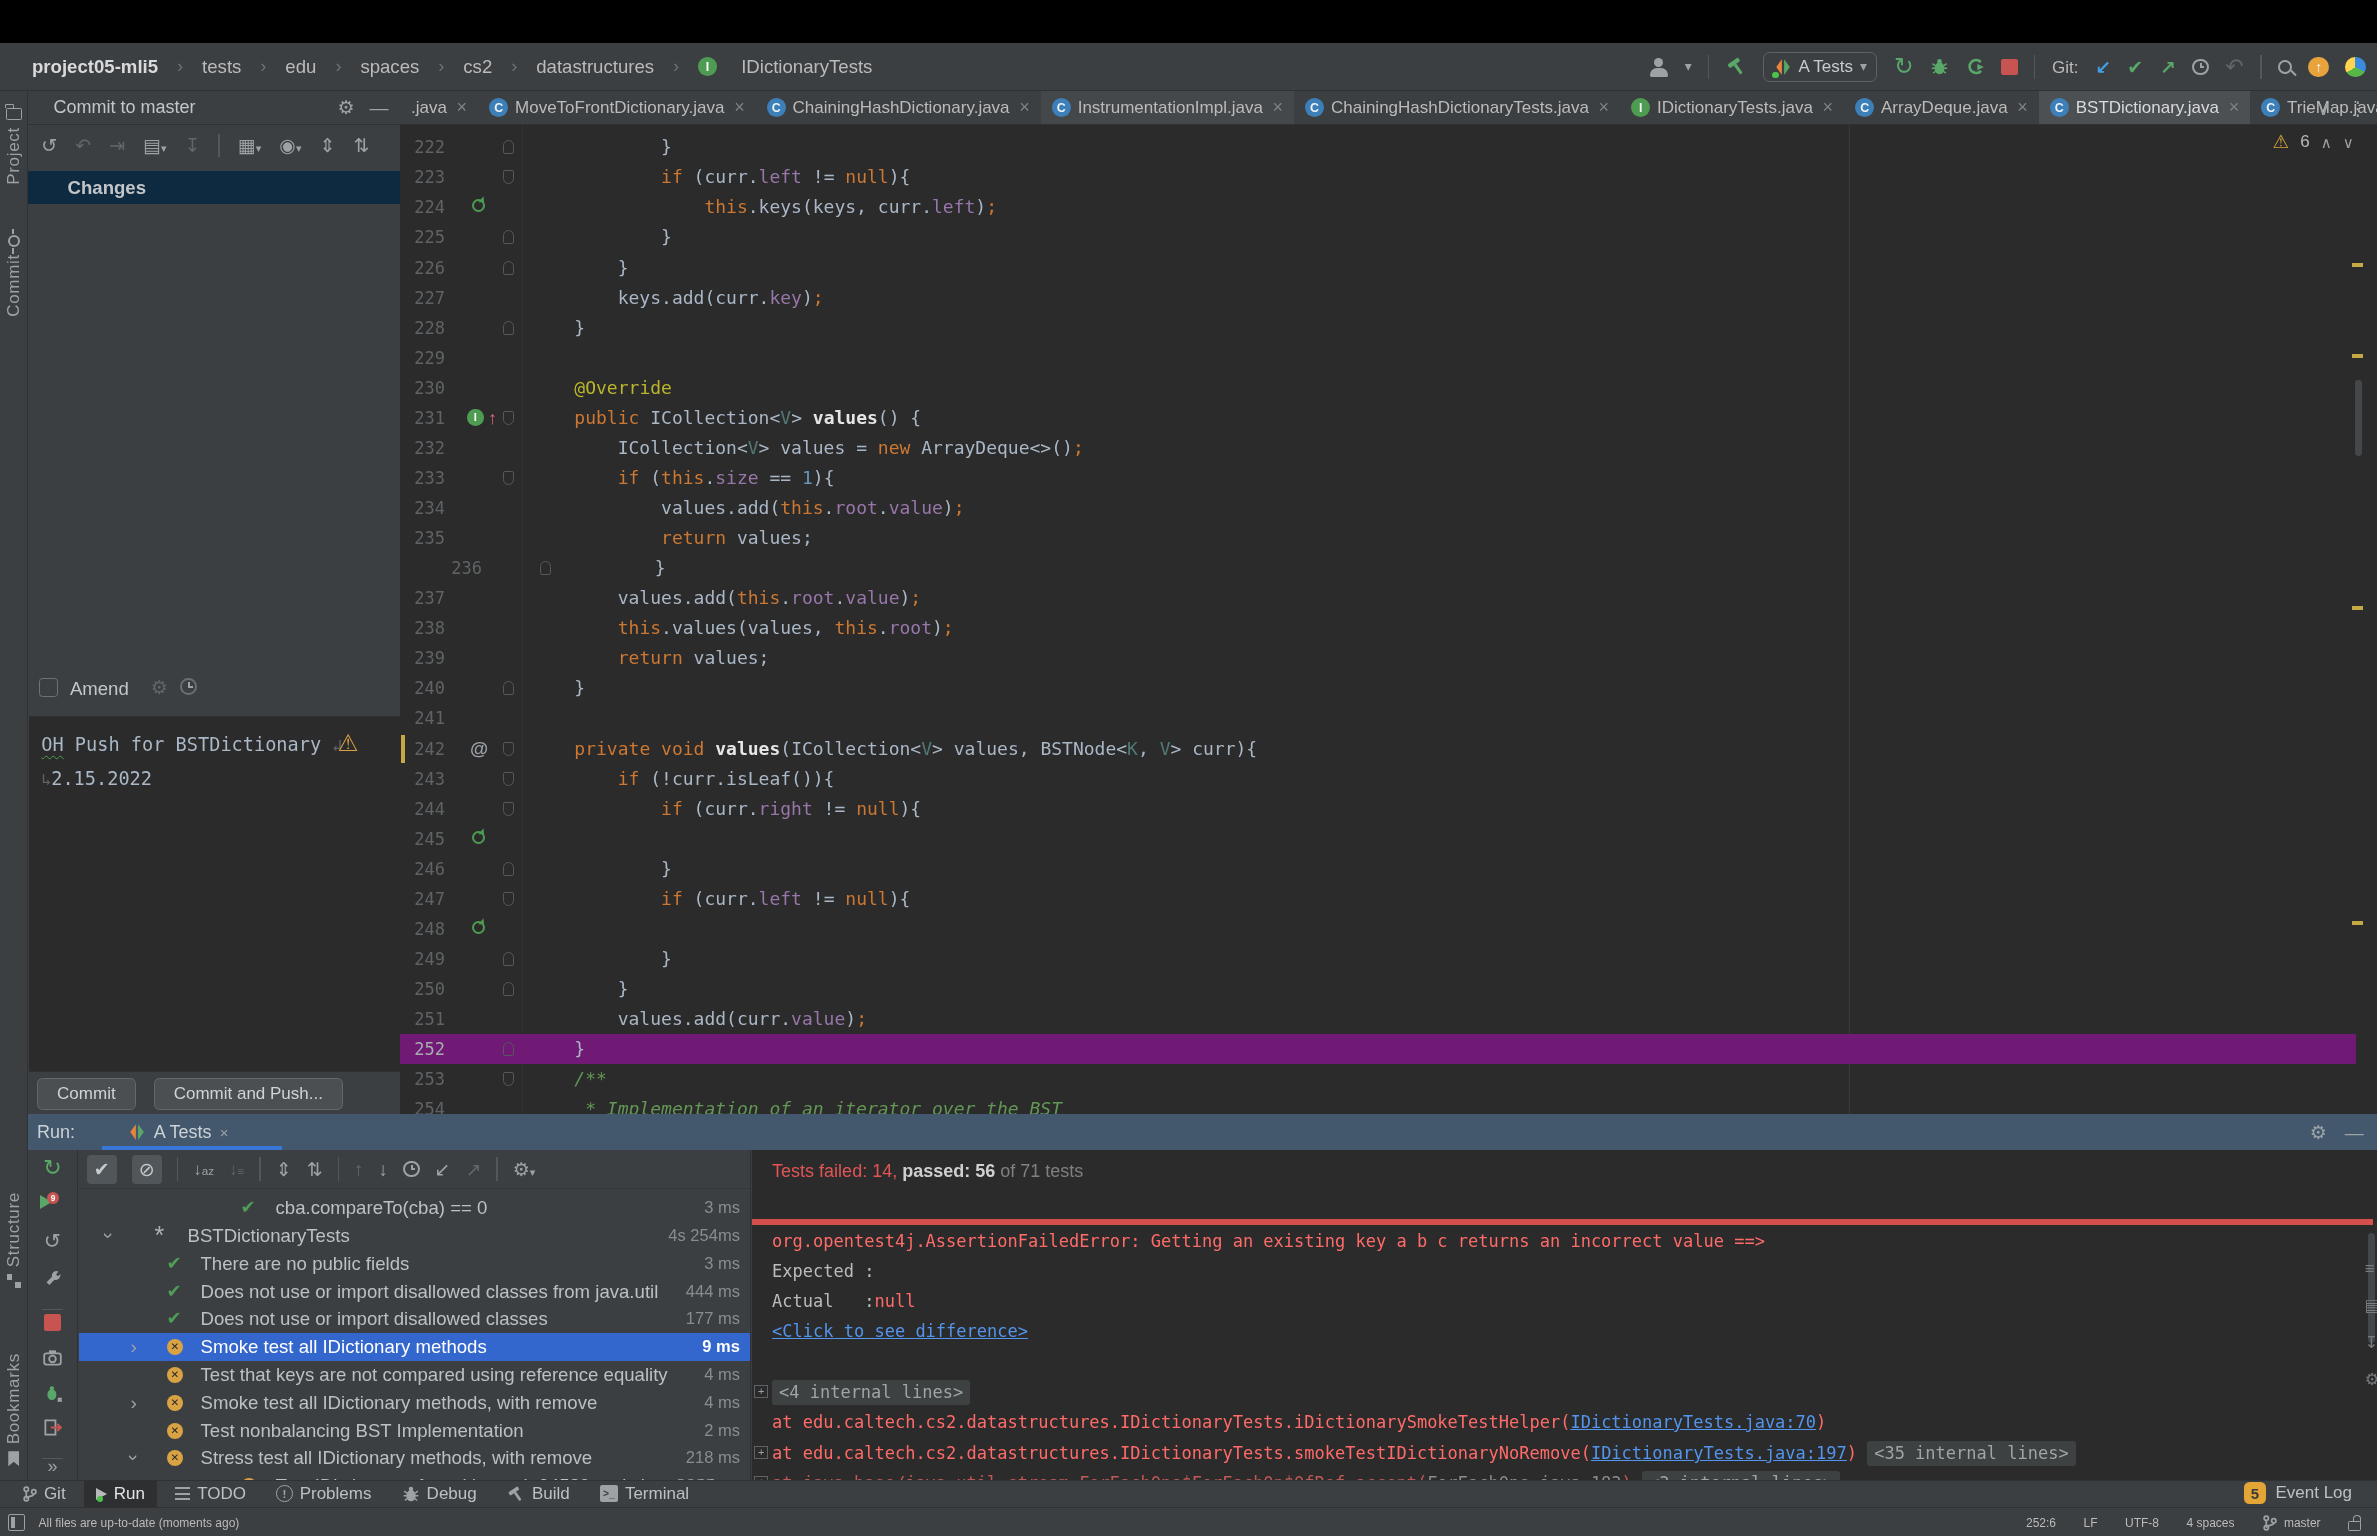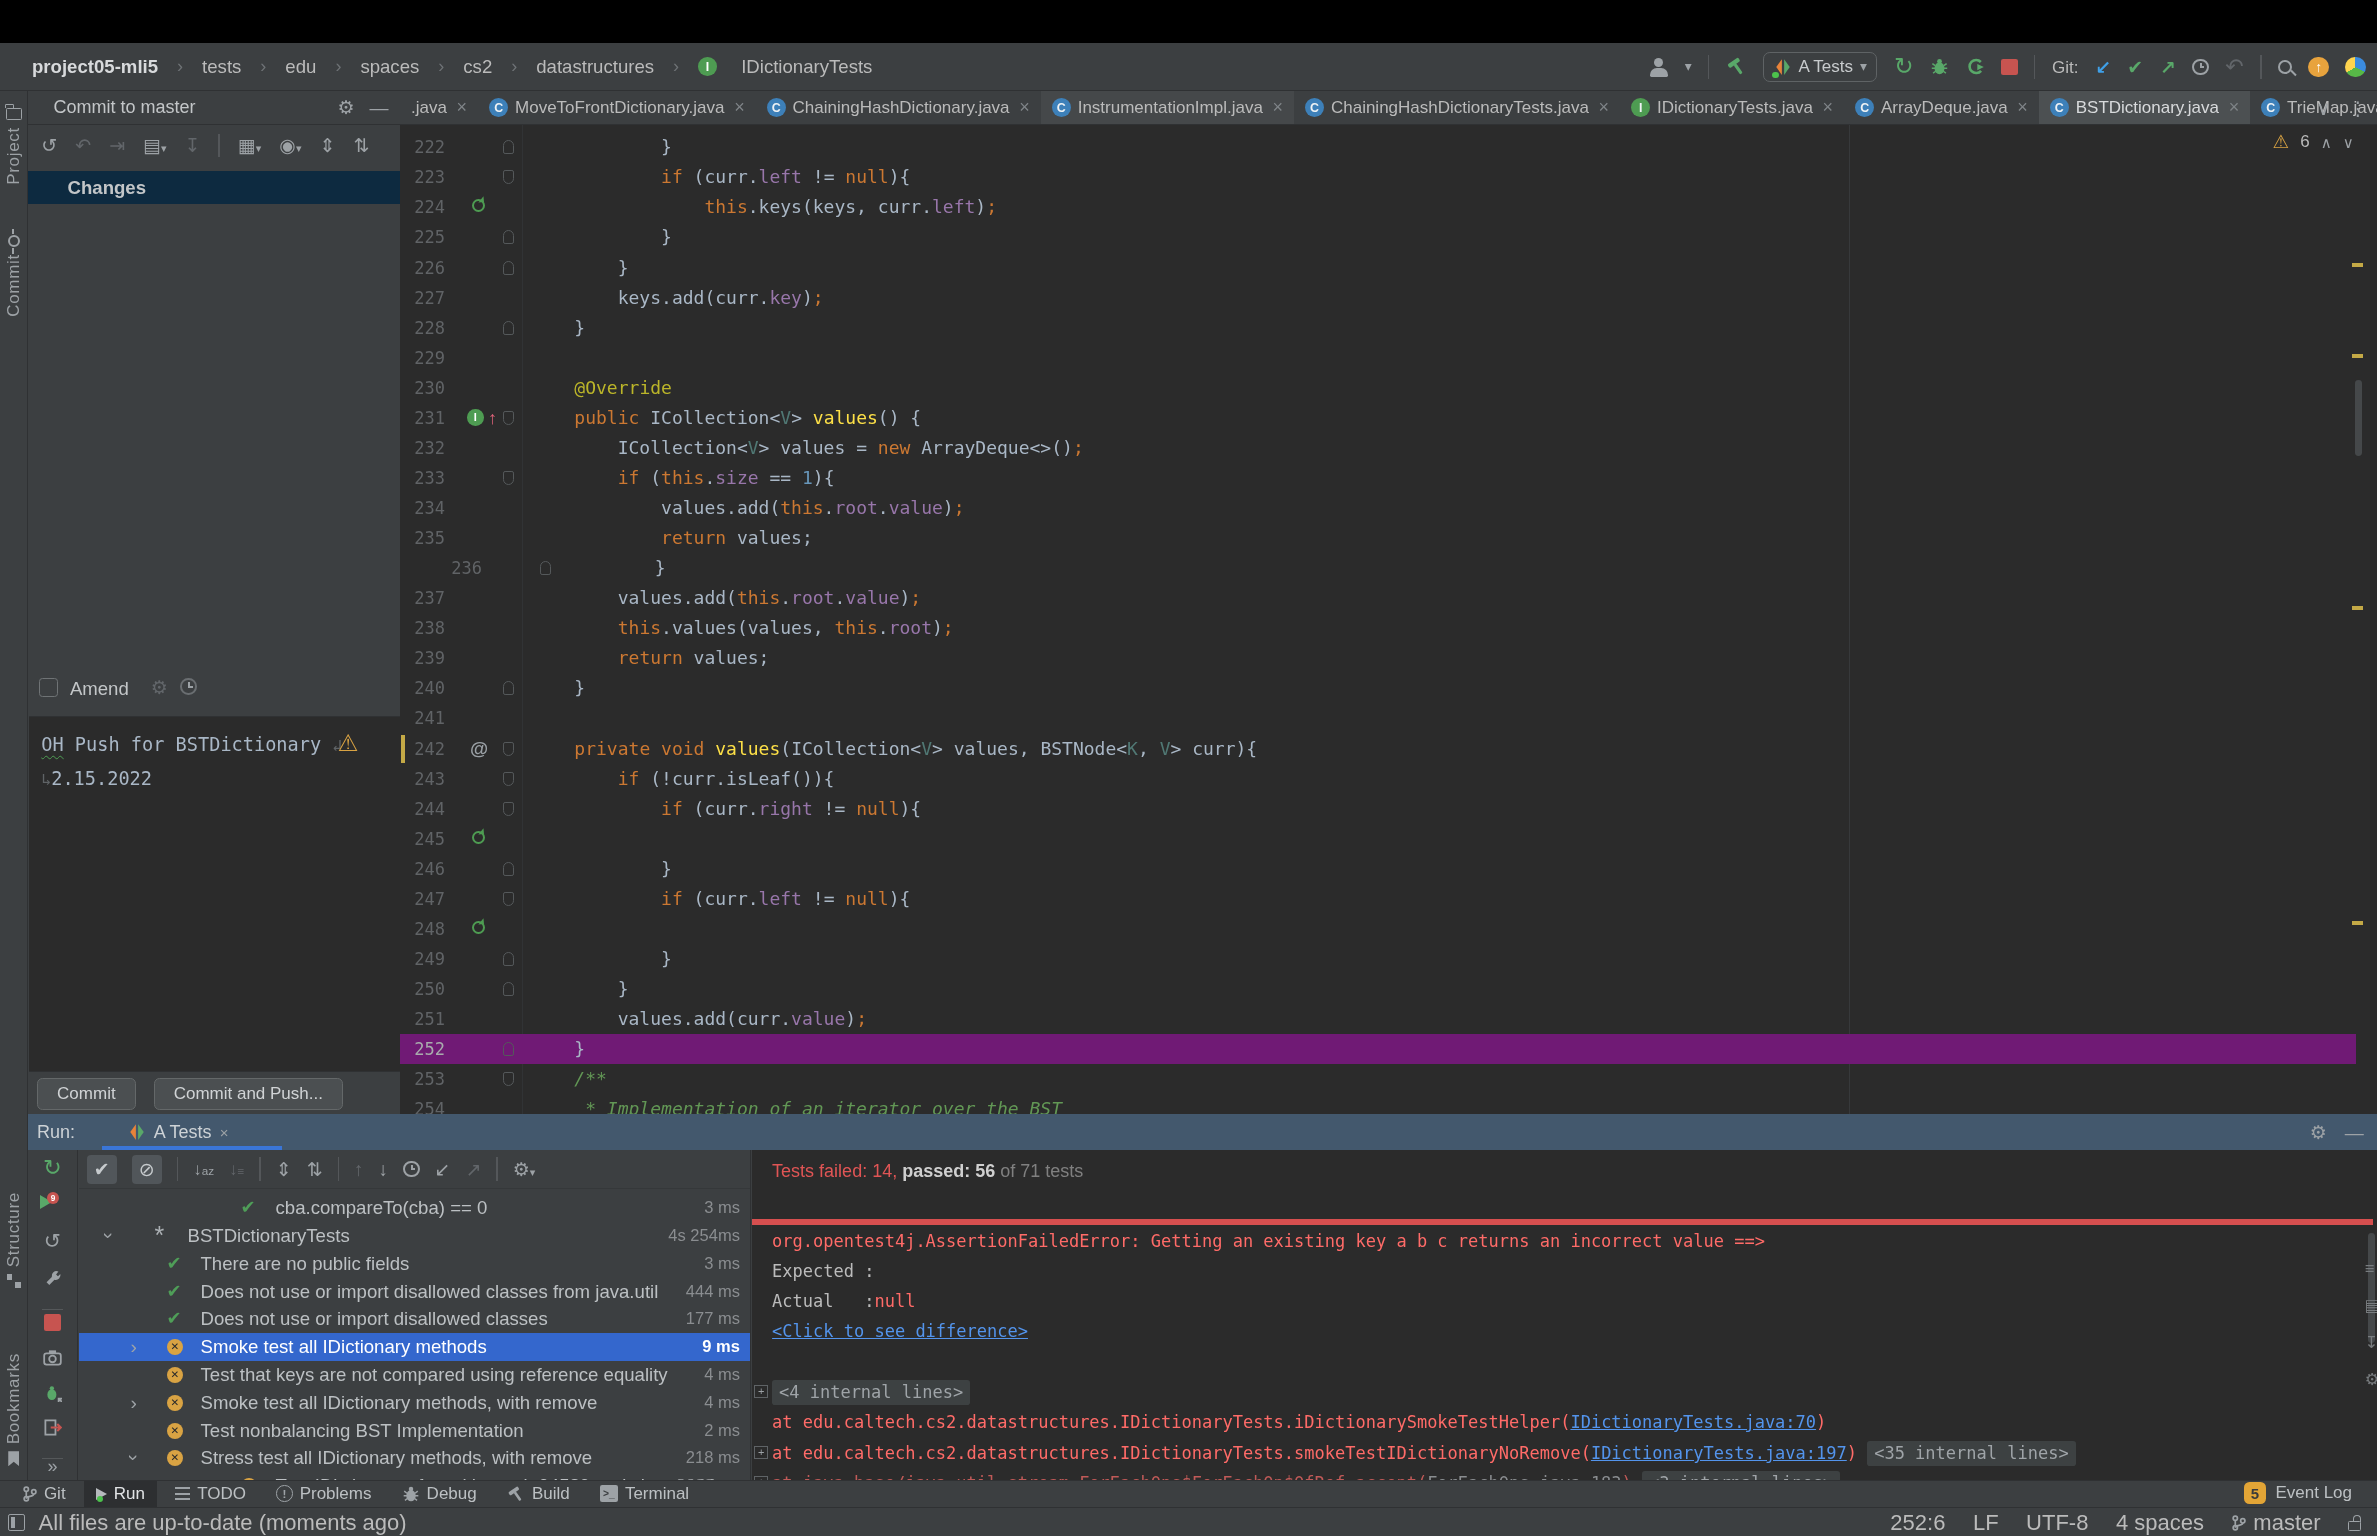--- a/index.html
+++ b/index.html
@@ -91,21 +91,21 @@
   #tabbar-right { position:absolute; right:9.6px; top:0; height:34px; display:flex; align-items:center; gap:18px; }
   #gutter-border { position:absolute; left:122px; top:34px; width:1.4px; height:989px; background:#313335; }
   #margin-guide { position:absolute; left:1449px; top:34px; width:0.7px; height:989px; background:#37393b; }
   .eline { position:absolute; left:0; width:1956px; height:30px; line-height:30px; }
   .eline.current { background:#701a75; }
   .eline .num { position:absolute; left:0; top:0; width:45px; text-align:right;
     font-family:"DejaVu Sans Mono", monospace; font-size:17px; color:#606366; }
   .eline.current .num { color:#a8abad; }
   .eline .chg { position:absolute; left:1.4px; top:1.4px; width:3.4px; height:27.5px; background:#c4a946; }
   .codetxt { position:absolute; left:131px; top:0; white-space:pre; font-family:"DejaVu Sans Mono", monospace; font-size:18px; }
-  .tk-p { color:#a9b7c6; } .tk-k { color:#cc7832; } .tk-f { color:#9876aa; } .tk-m { color:#fde047; }
+  .tk-p { color:#a9b7c6; } .tk-k { color:#cc7832; } .tk-f { color:#9876aa; } .tk-m { color:#e5e5e5;font-weight:bold; }
   .tk-a { color:#bbb529; } .tk-n { color:#6897bb; } .tk-g { color:#507874; } .tk-c { color:#629755; font-style:italic; }
   .tk-s { color:#cc7832; }
   .fold { position:absolute; left:103px; top:8.3px; width:11px; height:13.8px; border:1.4px solid #55595b; }
   .fold.s { border-radius:2.1px 2.1px 5.5px 5.5px; } .fold.e { border-radius:5.5px 5.5px 2.1px 2.1px; }
   .g-rec { position:absolute; left:72px; top:6.9px; width:13px; height:13px; border:2.1px solid #4e9c52; border-radius:50%; }
   .g-rec::after { content:''; position:absolute; right:-4.8px; top:-2.8px; border:4.1px solid transparent; border-left-color:#4e9c52; transform:rotate(40deg); }
   .g-ovr { position:absolute; left:67px; top:6.2px; width:16.5px; height:16.5px; background:#4e9c52; border-radius:50%;
     color:#fff; font-size:11px; font-weight:bold; text-align:center; line-height:16.5px; }
   .g-up { position:absolute; left:88px; top:0; color:#e0637a; font-size:18px; }
   .g-at { position:absolute; left:70px; top:0; color:#9aa0a5; font-size:18.6px; font-weight:bold; }
@@ -169,21 +169,21 @@
   .bars::after { content:''; position:absolute; left:0; top:3.4px; width:15px; height:2.1px; background:#9da2a6; }
   .circ-x { display:inline-flex; width:16.5px; height:16.5px; border-radius:50%; border:1.4px solid #9da2a6;
     color:#9da2a6; font-size:11.7px; font-weight:bold; align-items:center; justify-content:center; }
   .termbox { display:inline-flex; width:18px; height:16.5px; background:#9da2a6; color:#3c3f41; border-radius:2.1px;
     font-size:10.3px; font-weight:bold; align-items:center; justify-content:center; }
   #event-log { position:absolute; right:25px; top:1480px; height:26px; display:flex; align-items:center; gap:9.6px;
     color:#bcc0c3; font-size:17px; }
   .elbadge { width:22px; height:22px; background:#e3a536; color:#3a3a3a; border-radius:5.5px; font-weight:bold;
     font-size:15px; display:flex; align-items:center; justify-content:center; }
   #status-bar { position:absolute; left:0; top:1507px; width:2377px; height:30px; background:#3c3f41;
-    border-top:1.4px solid #2f3133; display:flex; align-items:center; color:#bbbbbb; font-size:22px; }
+    border-top:1.4px solid #2f3133; display:flex; align-items:center; color:#bbbbbb; font-size:12px; }
   #sb-left { display:flex; align-items:center; gap:13.8px; padding-left:8.3px; }
   .twicon { width:16.5px; height:16.5px; border:1.4px solid #9da2a6; border-radius:2.1px; position:relative; }
   .twicon::after { content:''; position:absolute; left:1.4px; bottom:1.4px; width:4.1px; height:11px; background:#9da2a6; }
   #sb-right { position:absolute; right:16.5px; display:flex; align-items:center; gap:27.5px; }
   .icon-lock { width:12.4px; height:9.6px; border:1.4px solid #9da2a6; border-radius:1.4px; position:relative; margin-top:6.9px; }
   .icon-lock::before { content:''; position:absolute; top:-7.6px; left:3.4px; width:6.9px; height:6.2px;
     border:1.4px solid #9da2a6; border-bottom:none; border-radius:4.1px 4.1px 0 0; }
   .wrenchsvg, .camsvg, .doorsvg, .bugsvg, .hammersvg, .branchsvg { display:inline-block; }
 </style>
 </head>

